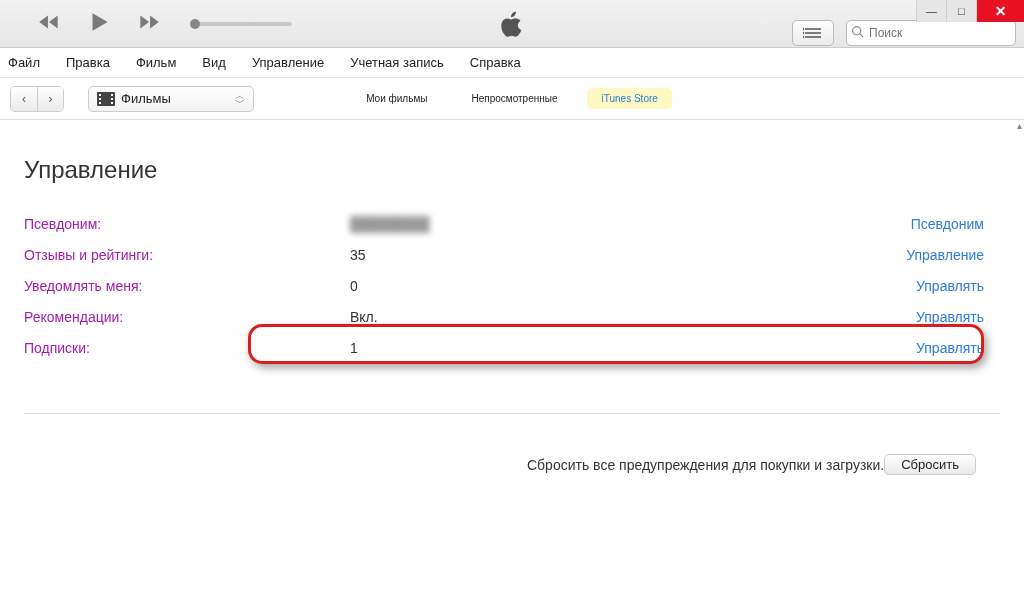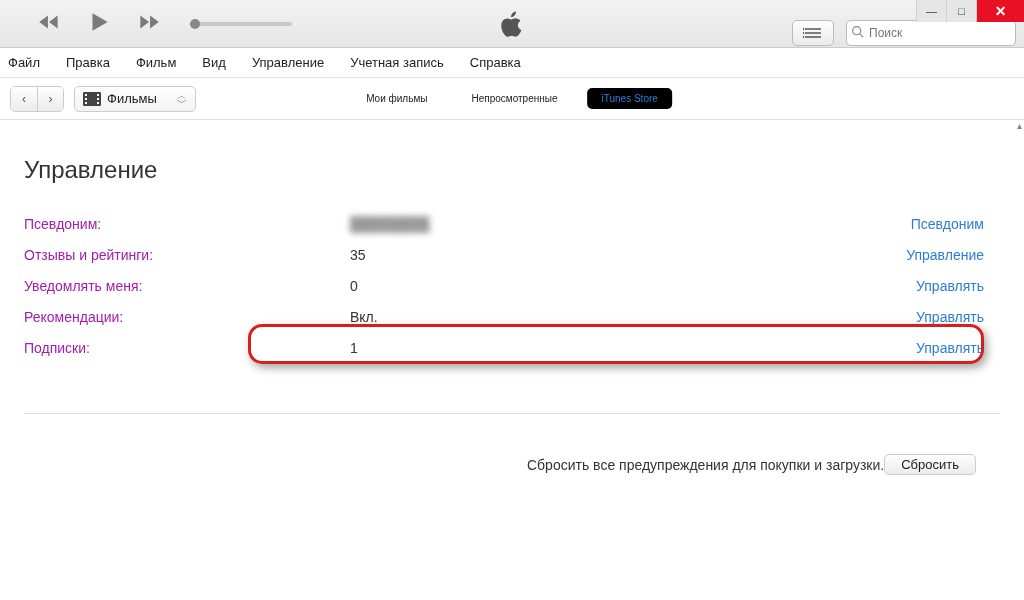--- a/index.html
+++ b/index.html
@@ -24,26 +24,26 @@
   .win-btn { width: 30px; height: 22px; display: flex; align-items: center; justify-content: center; background: #e6e6e6; border-left: 1px solid #d0d0d0; font-size: 11px; color: #333; }
   .win-btn.close { background: #e81123; color: #fff; width: 48px; font-size: 14px; font-weight: bold; }
 
   .menubar { height: 30px; display: flex; align-items: center; gap: 26px; padding: 0 8px; font-size: 13px; color: #222; border-bottom: 1px solid #e0e0e0; }
   .menubar span { cursor: default; }
 
   .navbar { height: 42px; display: flex; align-items: center; border-bottom: 1px solid #e0e0e0; padding: 0 10px; position: relative; }
   .nav-arrows { display: flex; border: 1px solid #ccc; border-radius: 5px; overflow: hidden; }
   .nav-arrow { width: 26px; height: 24px; display: flex; align-items: center; justify-content: center; background: linear-gradient(to bottom,#fefefe,#ebebeb); font-size: 12px; color: #555; }
   .nav-arrow + .nav-arrow { border-left: 1px solid #ccc; }
-  .media-select { margin-left: 10px; width: 122px; height: 26px; border: 1px solid #ccc; border-radius: 5px; display: flex; align-items: center; padding: 0 8px; gap: 6px; font-size: 13px; color: #222; background: linear-gradient(to bottom,#fefefe,#f2f2f2); position: relative; }
+  .media-select { margin-left: 24px; width: 166px; height: 26px; border: 1px solid #ccc; border-radius: 5px; display: flex; align-items: center; padding: 0 8px; gap: 6px; font-size: 13px; color: #222; background: linear-gradient(to bottom,#fefefe,#f2f2f2); position: relative; }
   .media-select svg.film { width: 18px; height: 14px; fill: #444; }
   .media-select .chev { position: absolute; right: 8px; font-size: 10px; color: #666; line-height: 7px; }
   .nav-tabs { position: absolute; left: 50%; transform: translateX(-50%); display: flex; gap: 16px; font-size: 10px; }
   .nav-tab { padding: 5px 14px; border-radius: 5px; color: #222; }
-  .nav-tab.active { background: #000000; color: #2d7dd6; }
+  .nav-tab.active { background: #fef9c3; color: #2d7dd6; }
 
   .content { position: relative; padding: 36px 24px 0 24px; }
   .content h1 { font-size: 24px; font-weight: 400; color: #333; margin-bottom: 24px; }
   .settings-row { display: flex; align-items: center; height: 31px; font-size: 14px; }
   .settings-row .label { width: 326px; text-align: left; color: #a21caf; padding-right: 0; }
   .settings-row .value { flex: 1; color: #333; }
   .settings-row .value.blur { filter: blur(3px); color: #999; }
   .settings-row .action { width: 120px; text-align: right; color: #2d7dd6; cursor: pointer; padding-right: 16px; }
 
   .highlight { position: absolute; border: 3px solid #d91e1e; border-radius: 14px; box-shadow: 3px 4px 8px rgba(0,0,0,0.35); pointer-events: none; }

